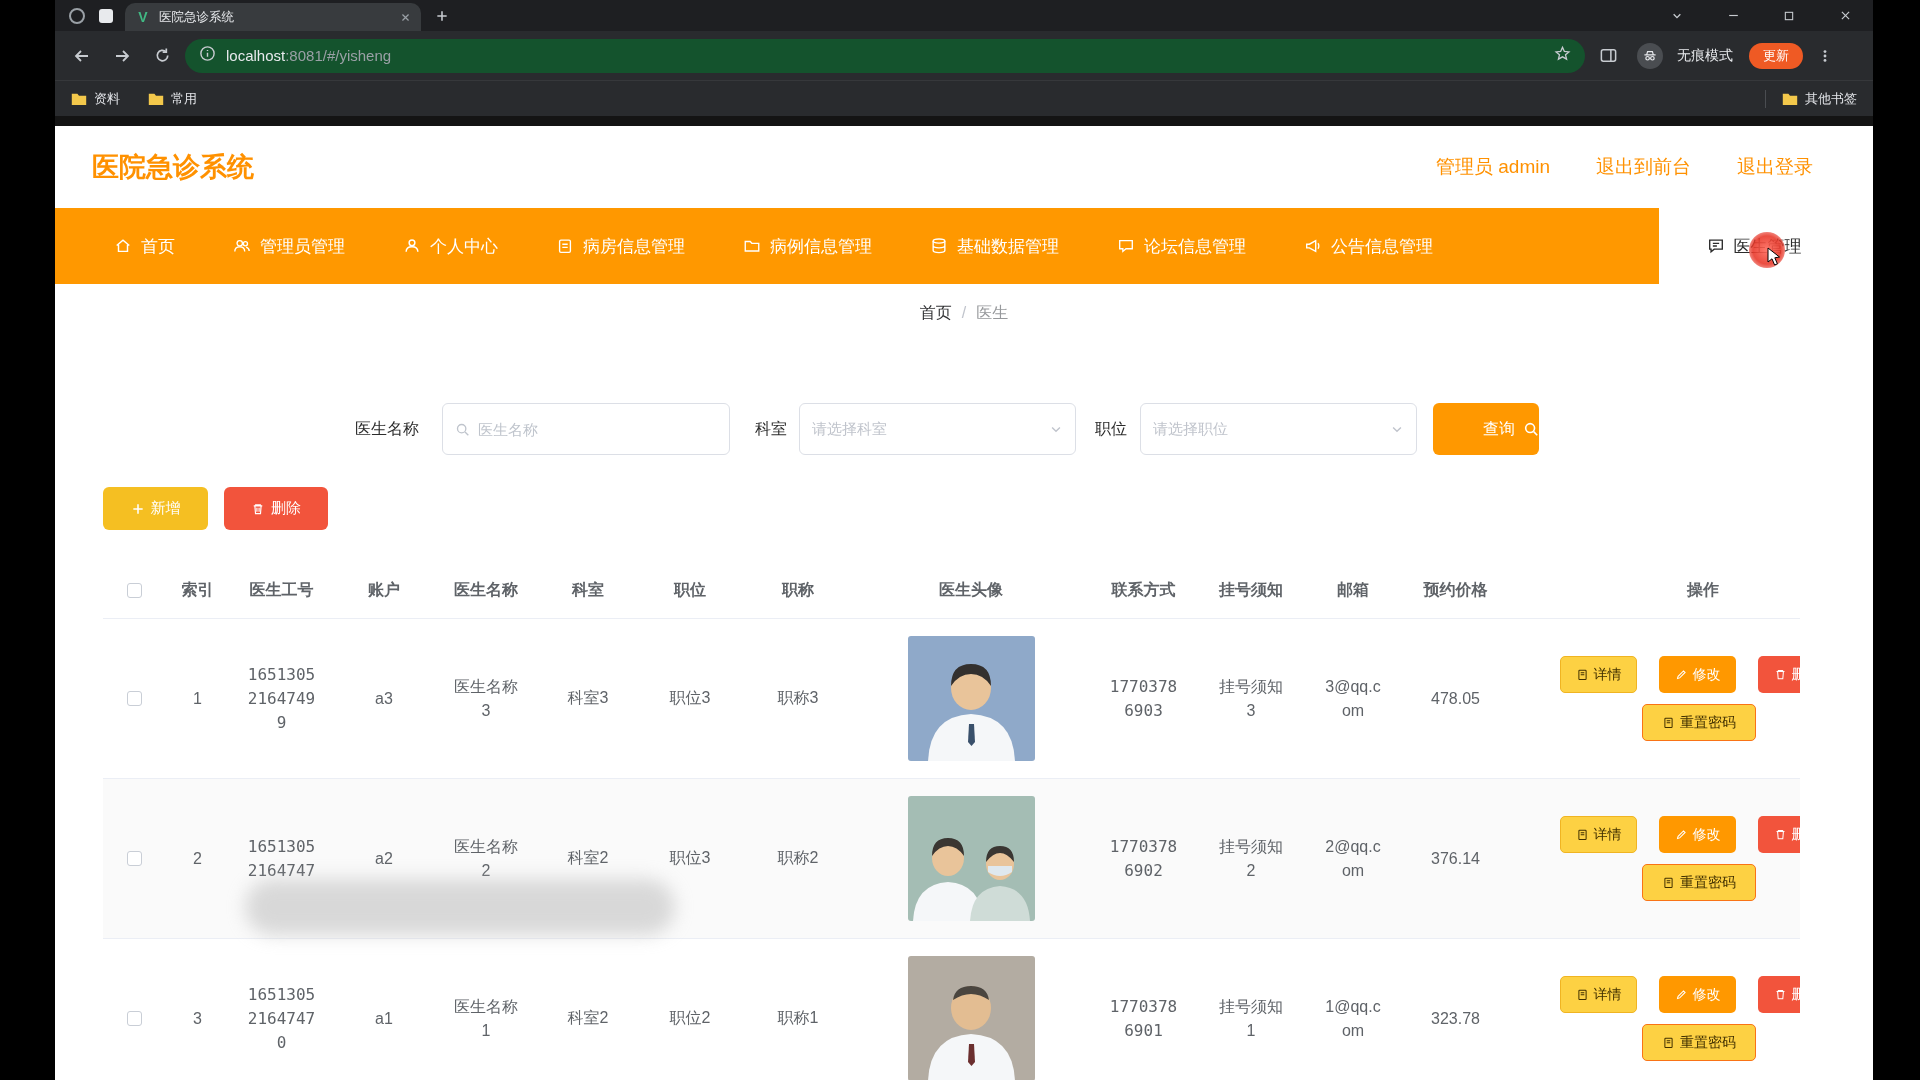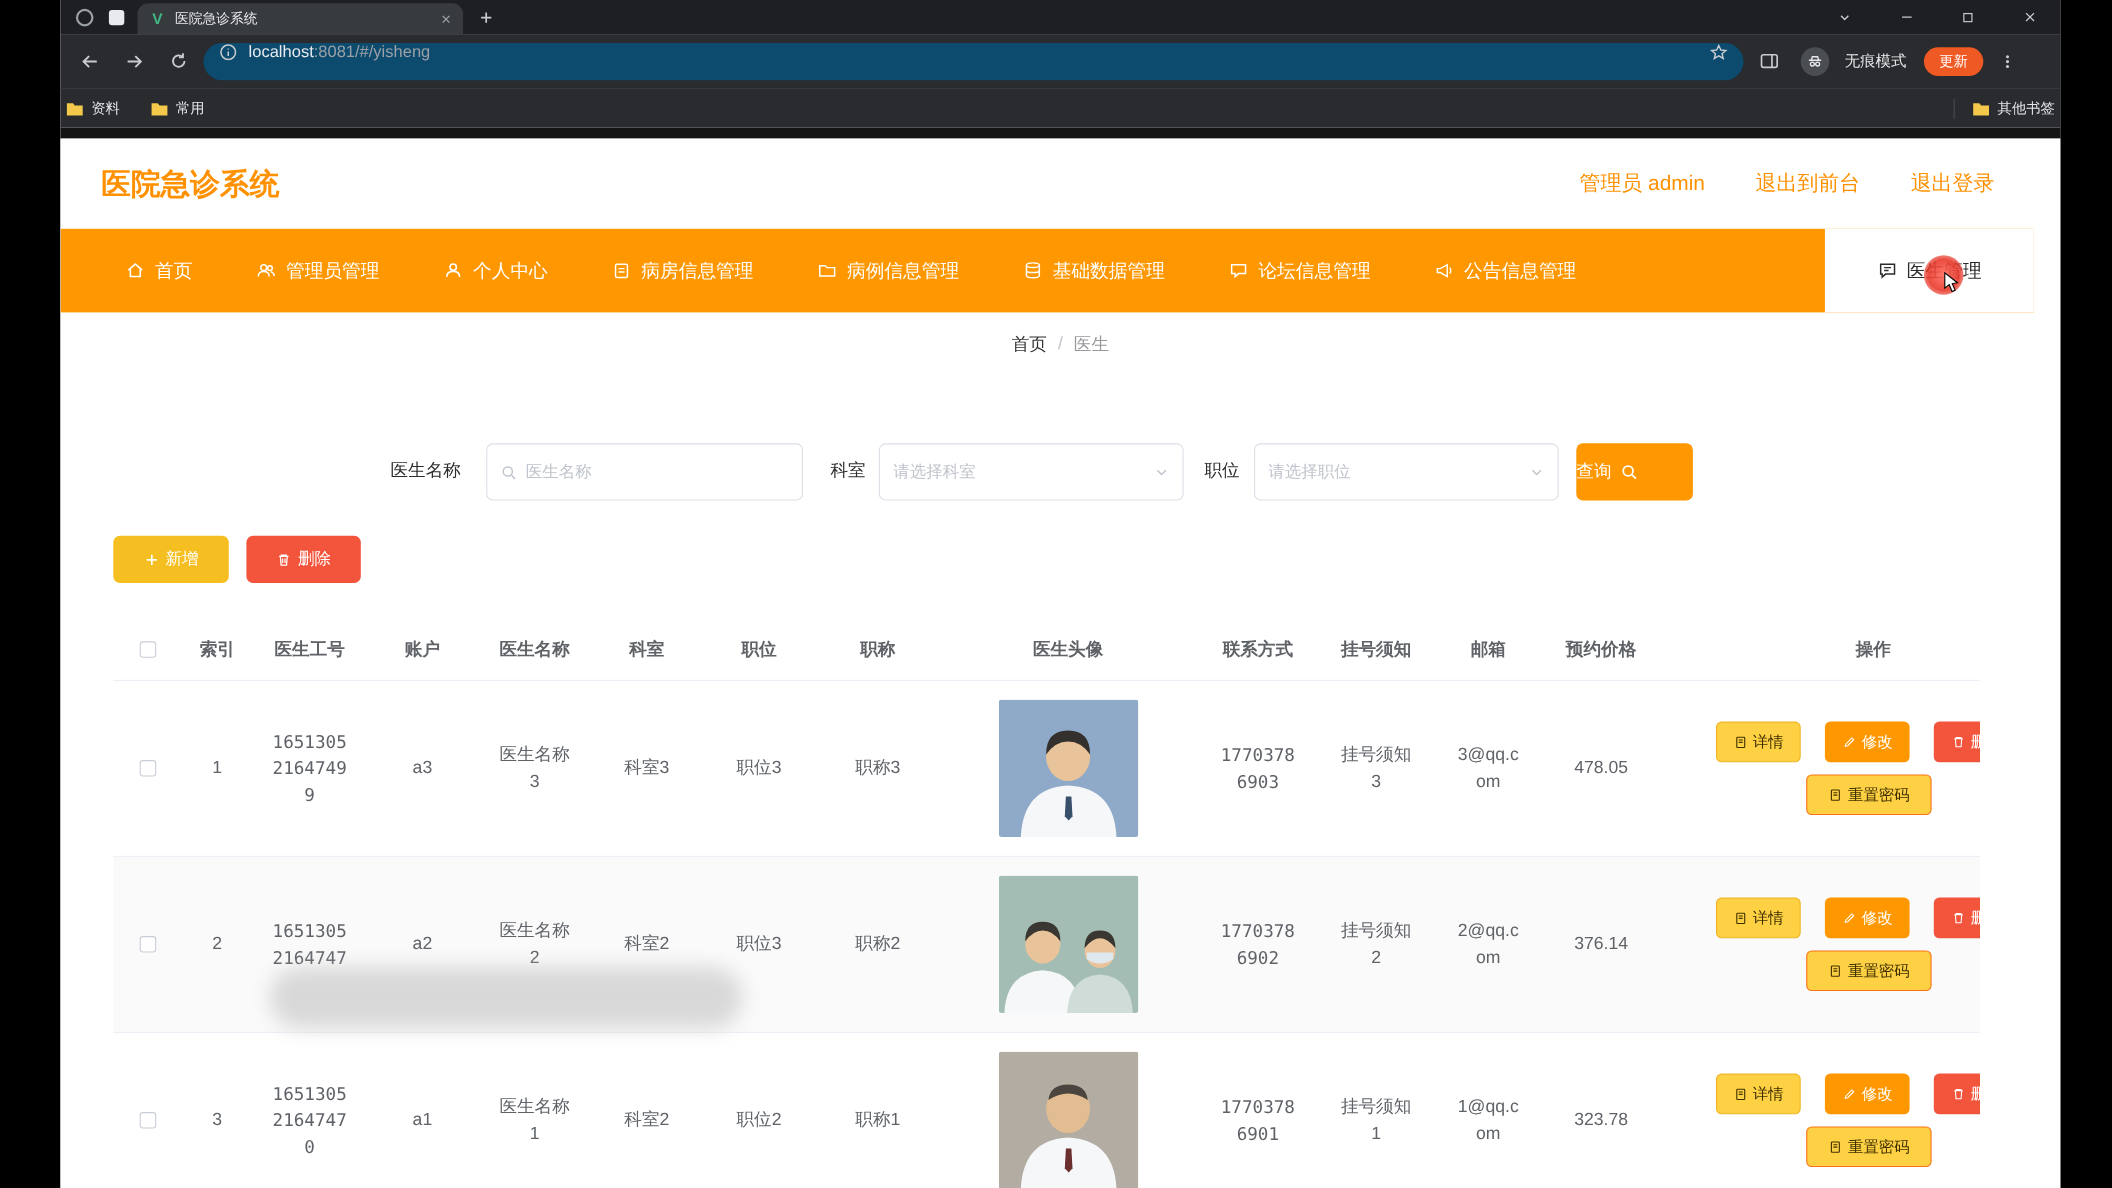--- a/index.html
+++ b/index.html
@@ -18,34 +18,34 @@
   .favicon { width:16px; font-weight:bold; color:#41b883; font-size:14px; text-align:center; }
   .tab-title { color:#e8eaed; font-size:12.5px; flex:1; white-space:nowrap; overflow:hidden; }
   .iconbtn { display:flex; align-items:center; justify-content:center; }
   .newtab { height:100%; display:flex; align-items:center; margin-left:14px; }
   .win-controls { margin-left:auto; display:flex; height:100%; }
   .win-controls .wc { width:56px; height:100%; display:flex; align-items:center; justify-content:center; }
 
   
   .toolbar { height:49px; background:#292b2e; display:flex; align-items:center; padding:0 10px; gap:6px; }
   .nav-btn { width:34px; height:34px; display:flex; align-items:center; justify-content:center; }
-  .omnibox { width:1400px; height:34px; background:#0c4a6e; border-radius:17px; display:flex;
-             align-items:flex-start; padding:0 14px; gap:10px; }
+  .omnibox { width:1400px; height:34px; background:#14532d; border-radius:17px; display:flex;
+             align-items:center; padding:0 14px; gap:10px; }
   .url { font-size:15px; color:#9aa0a6; white-space:nowrap; }
   .url .host { color:#e8eaed; }
   .ob-star { margin-left:auto; }
   .avatar { width:26px; height:26px; border-radius:50%; background:#4a4d51; display:flex;
             align-items:center; justify-content:center; margin-left:6px; }
   .incog-label { color:#e8eaed; font-size:14px; margin:0 10px 0 8px; white-space:nowrap;text-align:center; }
   .update-btn { background:#ef5a24; color:#fff; font-size:13px; height:26px; border-radius:13px;
                 padding:0 14px; display:flex; align-items:center; border:none; }
   .kebab { width:24px; display:flex; align-items:center; justify-content:center; margin-left:4px; }
 
   
-  .bookmarks { height:36px; background:#292b2e; display:flex; align-items:center; padding:0 5px;
+  .bookmarks { height:36px; background:#292b2e; display:flex; align-items:center; padding:0 16px;
                gap:28px; font-size:13px; color:#e2e4e8; border-top:1px solid #36383b; }
   .bm { display:flex; align-items:center; gap:7px; }
   .bm-right { margin-left:auto; display:flex; align-items:center; gap:7px; border-left:1px solid #4a4d51; padding-left:16px; }
   .gapstrip { height:10px; background:#141414; }
 
   
   .webpage { position:absolute; top:126px; left:0; width:1818px; height:954px; background:#fff; overflow:hidden; }
 
   .site-header { height:82px; display:flex; align-items:center; padding:0 60px 0 37px; }
   .logo { font-size:27px; font-weight:bold; color:#ff9100; }
@@ -61,21 +61,21 @@
   .bc-home { color:#303133; } .bc-sep { color:#c0c4cc; } .bc-cur { color:#97999c; }
 
   .filter-row { position:absolute; top:277px; left:0; right:0; height:52px; }
   .flabel { position:absolute; line-height:52px; font-size:16px; color:#2c2c2c; white-space:nowrap; }
   .fbox { position:absolute; height:52px; border:1px solid #dcdfe6; border-radius:6px; background:#fff;
           display:flex; align-items:center; padding:0 12px; gap:8px; }
   .fbox input { border:none; outline:none; flex:1; font-size:15px; color:#333; background:transparent; min-width:0; }
   .fbox input::placeholder { color:#bfc4cc; }
   .fbox .ph { flex:1; font-size:15px; color:#c0c4cc; white-space:nowrap; overflow:hidden; }
   .search-btn { position:absolute; left:1378px; width:106px; height:52px; background:#ff9800; border:none;
-                border-radius:6px; color:#fff; display:flex; align-items:center; justify-content:flex-start;
+                border-radius:6px; color:#fff; display:flex; align-items:center; justify-content:flex-end;
                 gap:8px; font-size:16px; cursor:pointer; }
 
   .btn-add, .btn-del { position:absolute; top:361px; height:43px; border:none; border-radius:6px; color:#fff;
                 display:flex; align-items:center; justify-content:center; gap:6px; font-size:15px; cursor:pointer; }
   .btn-add { left:48px; width:105px; background:#f5bf22; }
   .btn-del { left:169px; width:104px; background:#f2543c; }
 
   .table-wrap { position:absolute; top:437px; left:48px; width:1697px; height:517px; overflow:hidden; }
   .tbl { width:1800px; }
   .thead, .trow { display:flex; align-items:center; border-bottom:1px solid #ebeef5; }

